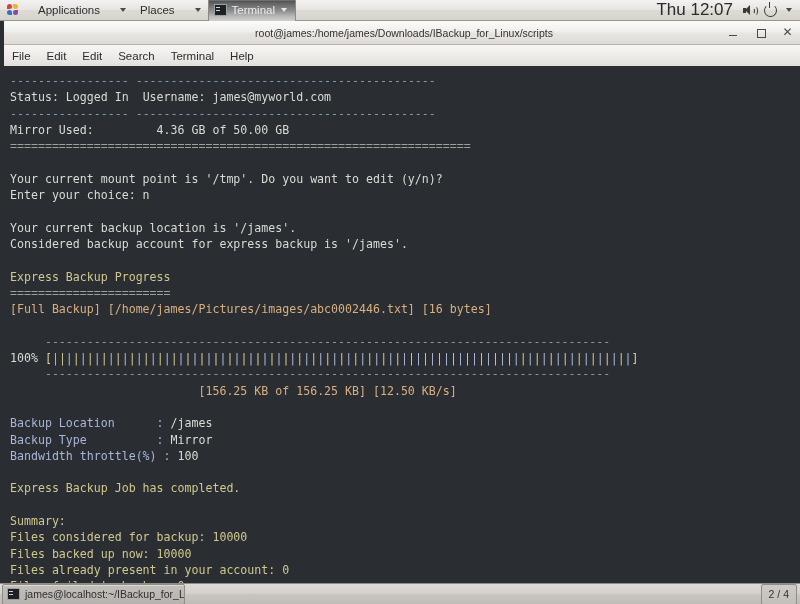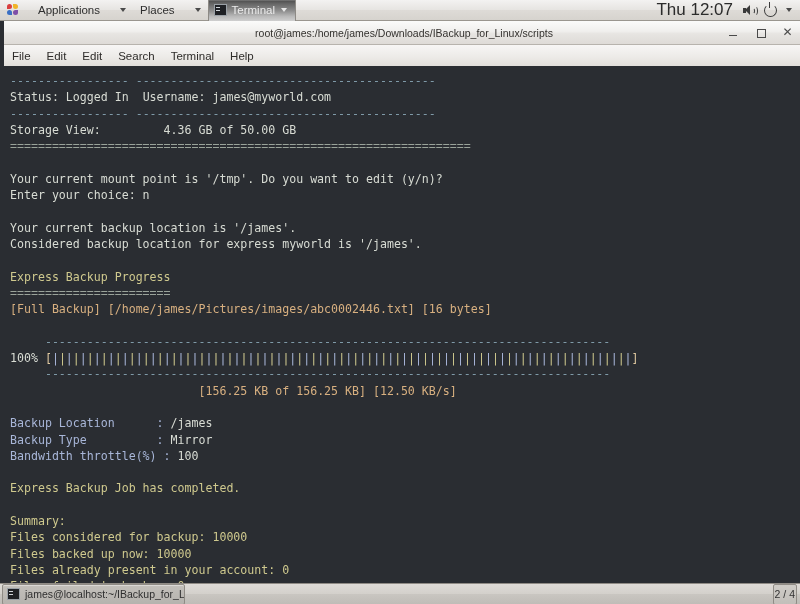--- a/index.html
+++ b/index.html
@@ -271,21 +271,21 @@
     box-shadow: inset 0 1px 0 rgba(255,255,255,0.4);
     cursor: default;
     overflow: hidden;
     white-space: nowrap;
   }
   .win-list-item .term-mini-icon { flex: 0 0 auto; }
   .bp-spacer { flex: 1; }
   .workspace-switcher {
     height: 19px;
     margin-right: 3px;
-    padding: 0 1px;
+    padding: 0 7px;
     display: flex;
     align-items: center;
     background: linear-gradient(to bottom, #cfccc7 0%, #c2bfba 100%);
     border: 1px solid #908c86;
     border-radius: 2px;
     font-size: 10.5px;
     color: #333;
     cursor: default;
   }
 </style>
@@ -349,28 +349,28 @@
     <span class="menu-item">Edit</span>
     <span class="menu-item">Search</span>
     <span class="menu-item">Terminal</span>
     <span class="menu-item">Help</span>
   </div>
 
   <div class="term-screen">
     <pre class="term-text"><span class="c-dash">-----------------</span><span> </span><span class="c-dash">-------------------------------------------</span>
 <span class="c-white">Status: Logged In</span><span>  </span><span class="c-white">Username: james@myworld.com</span>
 <span class="c-dash">-----------------</span><span> </span><span class="c-dash">-------------------------------------------</span>
-<span class="c-white">Storage View:</span><span>         </span><span class="c-white">4.36 GB of 50.00 GB</span>
+<span class="c-white">Mirror Used:</span><span>         </span><span class="c-white">4.36 GB of 50.00 GB</span>
 <span class="c-eq">==================================================================</span>
 
 <span class="c-white">Your current mount point is '/tmp'. Do you want to edit (y/n)?</span>
 <span class="c-white">Enter your choice: n</span>
 
 <span class="c-white">Your current backup location is '/james'.</span>
-<span class="c-white">Considered backup location for express myworld is '/james'.</span>
+<span class="c-white">Considered backup account for express backup is '/james'.</span>
 
 <span class="c-yellow">Express Backup Progress</span>
 <span class="c-eq">=======================</span>
 <span class="c-orange">[Full Backup] [/home/james/Pictures/images/abc0002446.txt] [16 bytes]</span>
 
 <span>     </span><span class="c-dash">---------------------------------------------------------------------------------</span>
 <span class="c-white">100%</span><span> </span><span class="c-bracket">[</span><span id="progress-fill"><span class="c-bar-a">|</span><span class="c-bar-b">|</span><span class="c-bar-a">|</span><span class="c-bar-b">|</span><span class="c-bar-a">|</span><span class="c-bar-b">|</span><span class="c-bar-a">|</span><span class="c-bar-b">|</span><span class="c-bar-a">|</span><span class="c-bar-b">|</span><span class="c-bar-a">|</span><span class="c-bar-b">|</span><span class="c-bar-a">|</span><span class="c-bar-b">|</span><span class="c-bar-a">|</span><span class="c-bar-b">|</span><span class="c-bar-a">|</span><span class="c-bar-b">|</span><span class="c-bar-a">|</span><span class="c-bar-b">|</span><span class="c-bar-a">|</span><span class="c-bar-b">|</span><span class="c-bar-a">|</span><span class="c-bar-b">|</span><span class="c-bar-a">|</span><span class="c-bar-b">|</span><span class="c-bar-a">|</span><span class="c-bar-b">|</span><span class="c-bar-a">|</span><span class="c-bar-b">|</span><span class="c-bar-a">|</span><span class="c-bar-b">|</span><span class="c-bar-a">|</span><span class="c-bar-b">|</span><span class="c-bar-a">|</span><span class="c-bar-b">|</span><span class="c-bar-a">|</span><span class="c-bar-b">|</span><span class="c-bar-a">|</span><span class="c-bar-b">|</span><span class="c-bar-a">|</span><span class="c-bar-b">|</span><span class="c-bar-a">|</span><span class="c-bar-b">|</span><span class="c-bar-a">|</span><span class="c-bar-b">|</span><span class="c-bar-a">|</span><span class="c-bar-b">|</span><span class="c-bar-a">|</span><span class="c-bar-b">|</span><span class="c-bar-a">|</span><span class="c-bar-b">|</span><span class="c-bar-a">|</span><span class="c-bar-b">|</span><span class="c-bar-a">|</span><span class="c-bar-b">|</span><span class="c-bar-a">|</span><span class="c-bar-b">|</span><span class="c-bar-a">|</span><span class="c-bar-b">|</span><span class="c-bar-a">|</span><span class="c-bar-b">|</span><span class="c-bar-a">|</span><span class="c-bar-b">|</span><span class="c-bar-a">|</span><span class="c-bar-b">|</span><span class="c-bar-a">|</span><span class="c-bar-b">|</span><span class="c-bar-a">|</span><span class="c-bar-b">|</span><span class="c-bar-a">|</span><span class="c-bar-b">|</span><span class="c-bar-a">|</span><span class="c-bar-b">|</span><span class="c-bar-a">|</span><span class="c-bar-b">|</span><span class="c-bar-a">|</span><span class="c-bar-b">|</span><span class="c-bar-a">|</span><span class="c-bar-b">|</span><span class="c-bar-a">|</span><span class="c-bar-b">|</span><span class="c-bar-a">|</span></span><span class="c-bracket">]</span>
 <span>     </span><span class="c-dash">---------------------------------------------------------------------------------</span>
 <span>                           </span><span class="c-orange">[156.25 KB of 156.25 KB] [12.50 KB/s]</span>
 

